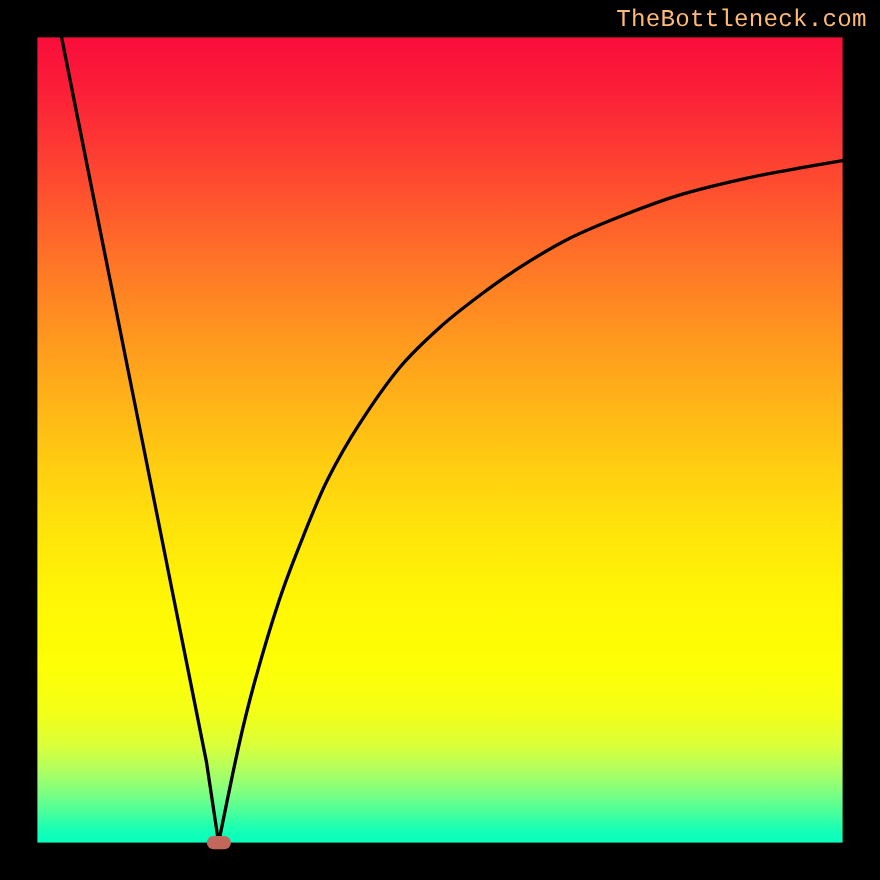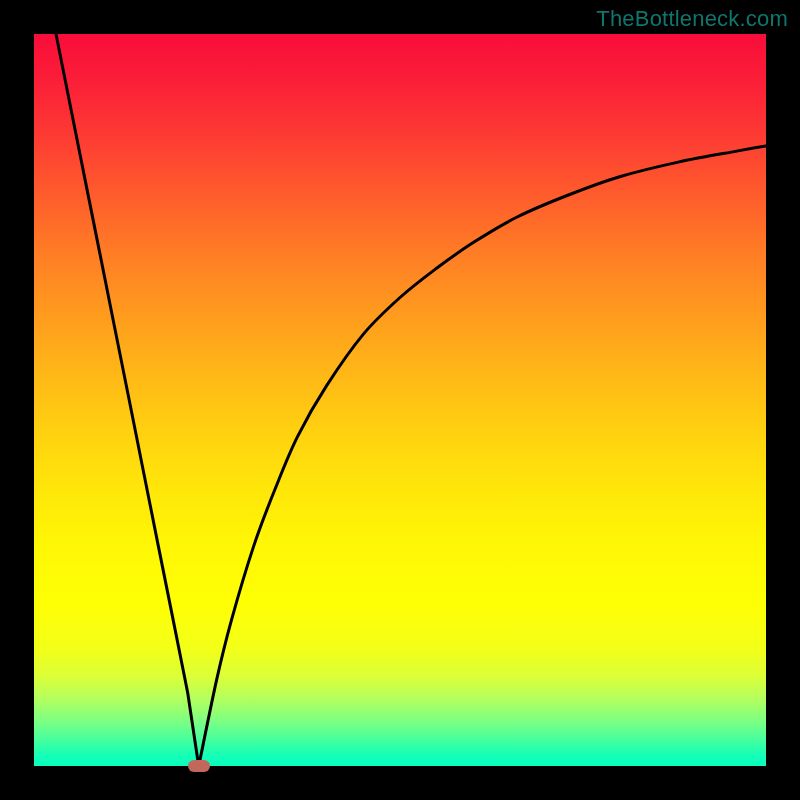--- a/index.html
+++ b/index.html
@@ -45,25 +45,25 @@
       #44ff9e 96.5%,
       #1fffb1 98%,
       #0fffba 99%,
       #08ffbf 100%
     );
   }
   .watermark {
     position: absolute;
     top: 6px;
     right: 12px;
-    color: #0f766e;
+    color: #fdba74;
     font-size: 22px;
     font-weight: 500;
     letter-spacing: 0.2px;
-    font-family: Liberation Sans, sans-serif;
+    font-family: Liberation Mono, monospace;
   }
   svg.curve {
     position: absolute;
     left: 0;
     top: 0;
     width: 732px;
     height: 732px;
     overflow: visible;
   }
   .marker {

